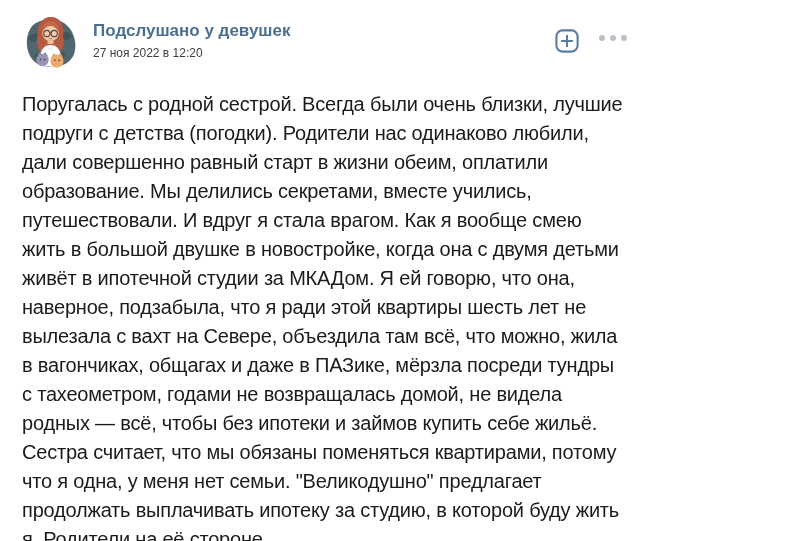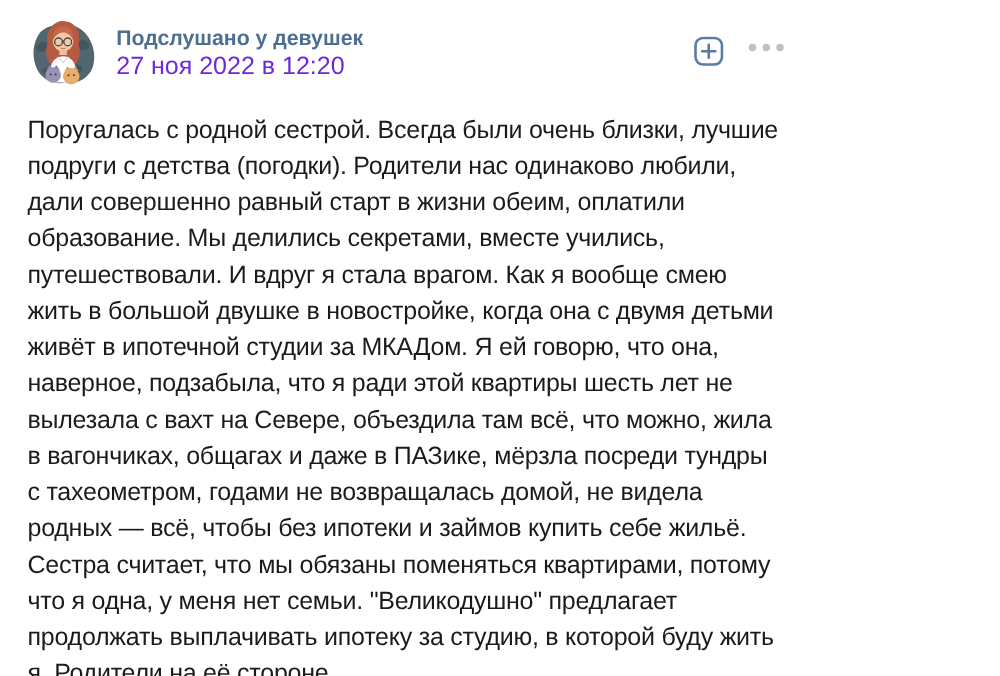--- a/index.html
+++ b/index.html
@@ -19,21 +19,21 @@
     width: 56px; height: 58px; flex: 0 0 auto;
     margin-right: 15px; cursor: pointer;
   }
   .avatar-wrap svg { display: block; width: 56px; height: 58px; }
   .header-info { display: flex; flex-direction: column; gap: 3px; min-width: 0; }
   .group-name {
     color: #4c6e91; font-size: 17px; font-weight: bold;
     line-height: 20px; cursor: pointer; text-decoration: none;
   }
   .post-date {
-    color: #6d28d9; font-size: 20px; line-height: 18px; cursor: pointer;
+    color: #404040; font-size: 12px; line-height: 18px; cursor: pointer;
   }
   .header-spacer { flex: 1 1 auto; }
   .header-actions { display: flex; align-items: center; gap: 20px; }
   .add-btn {
     background: none; border: none; padding: 0; cursor: pointer;
     width: 24px; height: 24px; display: flex; align-items: center; justify-content: center;
   }
   .more-btn {
     background: none; border: none; padding: 0 0 6px 0; cursor: pointer;
     display: flex; align-items: center; gap: 5px; height: 24px;

